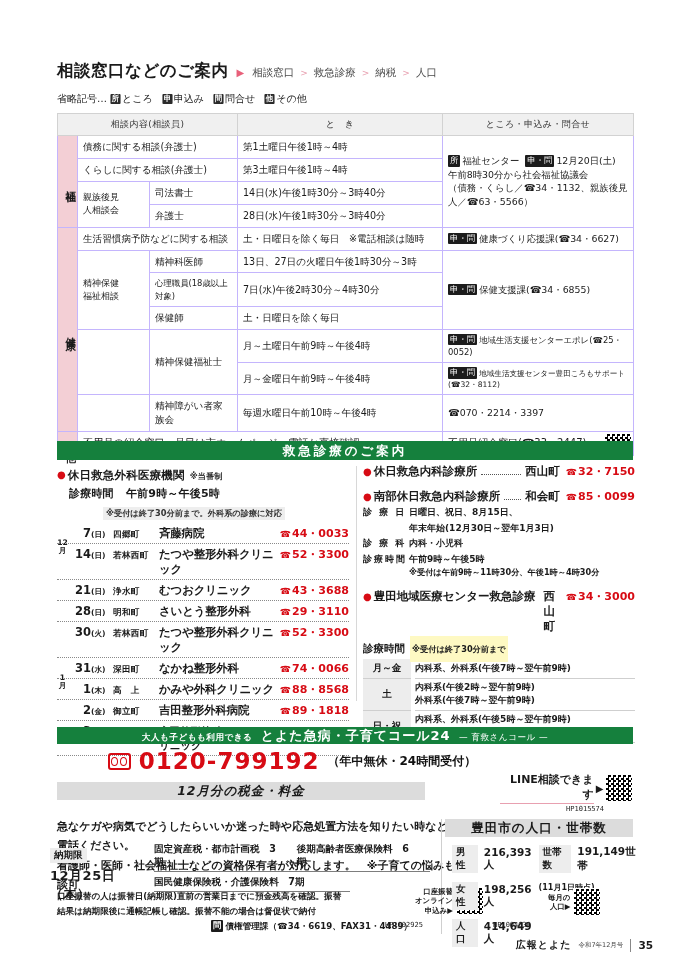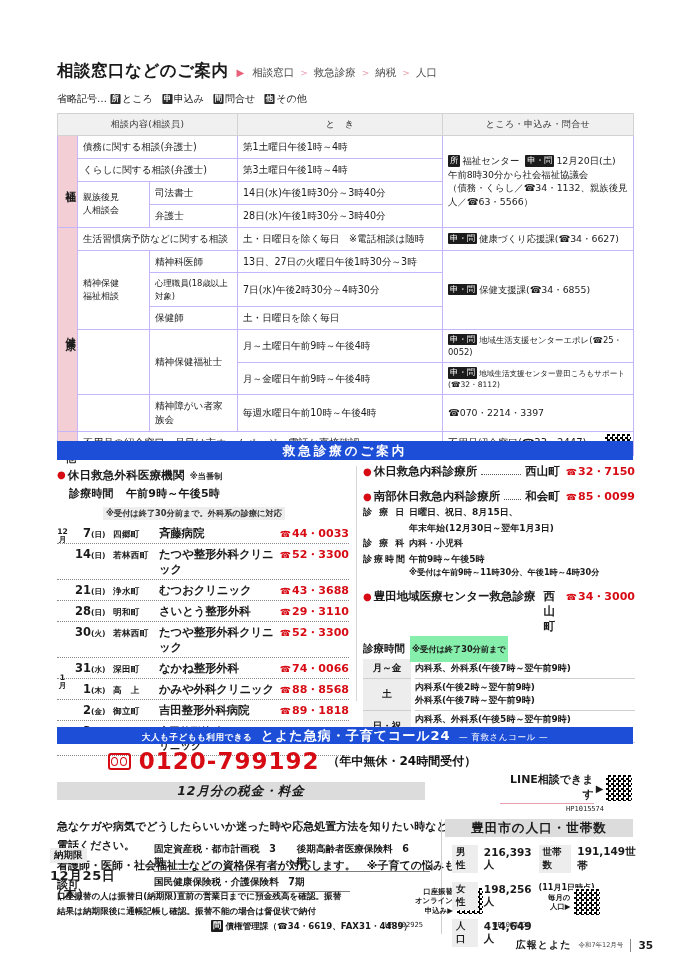--- a/index.html
+++ b/index.html
@@ -47,21 +47,21 @@
     display:inline-block;background:#1c1c1c;color:#fff;font-size:8.4px;
     padding:1px 2px;line-height:1.15;margin-right:2px;border-radius:1px;vertical-align:1px;
   }
   .small{font-size:8.4px;}
   .qr{display:inline-block;width:26px;height:26px;background:
       repeating-conic-gradient(#000 0 25%, #fff 0 50%) 0 0/5px 5px;
       border:1px solid #fff;vertical-align:bottom;}
   .hpcode{font-size:7px;font-family:"DejaVu Sans Mono","Liberation Mono",monospace;color:#222;}
 
   
-  .banner{position:absolute;background:#1d4ed8;color:#fff;text-align:center;
+  .banner{position:absolute;background:#15803d;color:#fff;text-align:center;
           font-weight:bold;letter-spacing:3px;}
   #banner-kyukyu{left:57px;top:441px;width:576px;height:19px;line-height:19px;font-size:12.5px;}
 
   
   .em-left{position:absolute;left:57px;top:464px;width:292px;}
   .em-right{position:absolute;left:363px;top:464px;width:272px;}
   .em-div{position:absolute;left:356px;top:466px;width:1px;height:235px;background:#d8d8d8;}
 
   .bullet{color:#d70b14;font-size:10px;margin-right:2px;vertical-align:1px;}
   .em-h{font-size:11.5px;font-weight:bold;letter-spacing:.2px;}
@@ -85,21 +85,21 @@
   .r-head{display:flex;align-items:baseline;font-size:11.5px;font-weight:bold;}
   .r-head .lead{white-space:nowrap;}
   .r-dots{flex:1;border-bottom:1px dotted #555;margin:0 4px 3px 4px;}
   .r-town{font-size:11.5px;font-weight:bold;margin-right:6px;}
   .r-tel{font-size:11px;font-weight:bold;color:#d70b14;white-space:nowrap;}
   .r-tel i{font-style:normal;font-size:9px;margin-right:1px;}
   .r-dl{display:flex;font-size:9px;margin-top:2px;line-height:1.5;}
   .r-dl dt{width:46px;font-weight:bold;letter-spacing:2px;flex:none;}
   .r-dl dd{margin:0;font-weight:bold;}
   .r-sub{font-size:8.2px;font-weight:bold;margin-left:46px;line-height:1.5;}
-  .r-hl{background:#86efac;padding:8px 2px;}
+  .r-hl{background:#fef9c3;padding:8px 2px;}
 
   .wtab{margin-top:3px;border-collapse:collapse;width:100%;}
   .wtab td{border-bottom:1px solid #cfcfcf;padding:2px 0;vertical-align:middle;font-size:9px;font-weight:bold;line-height:1.5;}
   .wtab td.k{background:#ededed;width:48px;text-align:center;border-right:4px solid #fff;font-size:9.5px;}
 
   
   #banner-call{left:57px;top:727px;width:576px;height:17px;line-height:17px;font-size:12px;letter-spacing:0;}
   #banner-call .pre{font-size:8.6px;letter-spacing:.5px;font-weight:bold;}
   #banner-call .mid{font-size:13px;letter-spacing:1px;}
   #banner-call .post{font-size:8.6px;letter-spacing:.5px;font-weight:normal;}
@@ -306,21 +306,21 @@
     <div>
       <span class="bullet">●</span><span class="em-h">休日救急外科医療機関</span>
       <span class="em-note">※当番制</span>
     </div>
     <div class="em-line2">
       <span>診療時間</span>&nbsp;&nbsp;&nbsp;<span>午前9時～午後5時</span>
     </div>
     <div class="em-grey">※受付は終了30分前まで。外科系の診療に対応</div>
 
     <div class="rows">
-      <div class="mon" style="top:5px">12<br>月</div>
+      <div class="mon" style="top:16px">12<br>月</div>
       <div class="mon" style="top:151px">1<br>月</div>
 
       <div class="mrow">
         <span class="d">7</span>
         <span class="dw">(日)</span>
         <span class="twn">四郷町</span>
         <span class="hos">斉藤病院</span>
         <span class="tel"><i>☎</i><span>44・0033</span></span>
       </div>
       <div class="mrow">

